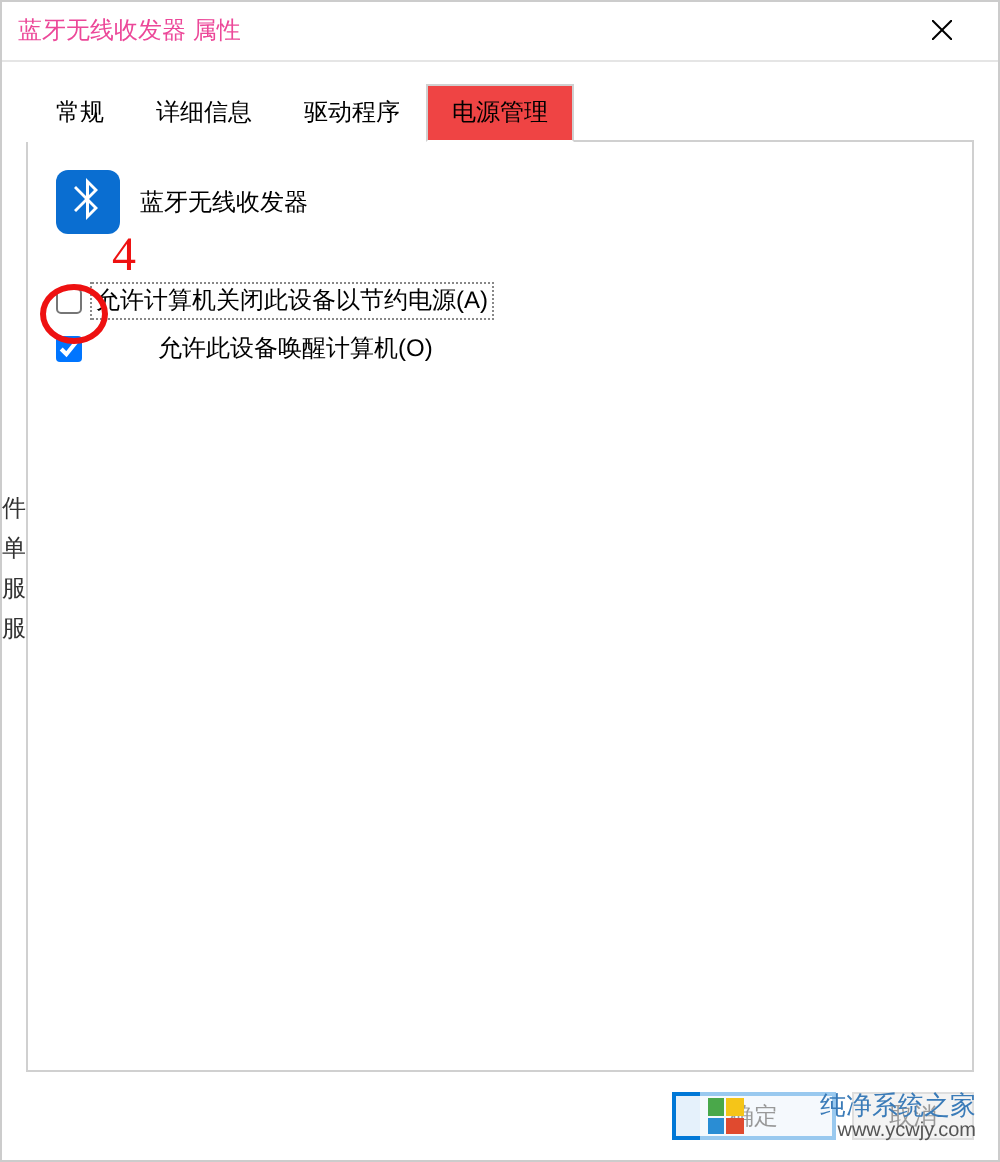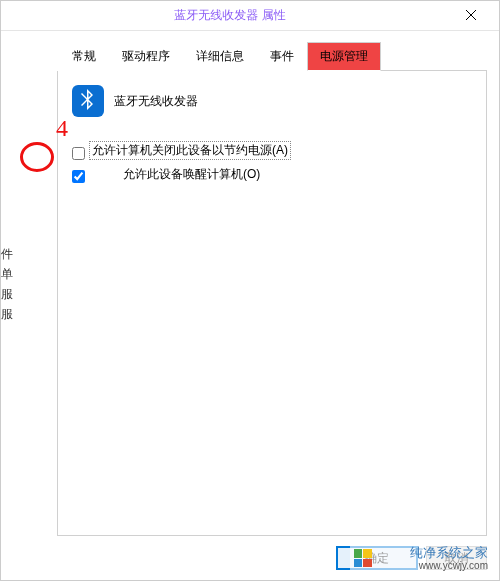--- a/index.html
+++ b/index.html
@@ -23,38 +23,36 @@
     .titlebar {
       height: 30px;
       display: flex;
       align-items: center;
       padding: 0 8px;
       border-bottom: 1px solid #e5e5e5;
     }
     .titlebar-title {
       flex: 1;
       font-size: 12px;
-      color: #8b5cf6;
-      text-align: center;
+      color: #ec4899;
     }
     .close-btn {
       width: 40px;
       height: 28px;
       display: flex;
       align-items: center;
       justify-content: center;
       cursor: pointer;
     }
     .close-btn svg { width: 10px; height: 10px; }
     .content {
       flex: 1;
       padding: 10px 12px 0 12px;
       display: flex;
       flex-direction: column;
-      margin-left: 44px;
     }
     .tabs {
       display: flex;
       border-bottom: 1px solid #d0d0d0;
       margin-left: 2px;
     }
     .tab {
       padding: 5px 12px;
       font-size: 12px;
       border: 1px solid transparent;
@@ -91,21 +89,21 @@
       border-radius: 6px;
       background: #0a6ed1;
       display: flex;
       align-items: center;
       justify-content: center;
     }
     .bt-icon svg { width: 16px; height: 24px; }
     .device-name { font-size: 12px; color: #000; }
     .checkbox-row {
       display: flex;
-      align-items: flex-end;
+      align-items: center;
       gap: 2px;
       margin-bottom: 6px;
       position: relative;
     }
     .checkbox-row input[type="checkbox"] {
       width: 13px;
       height: 13px;
       margin-right: 2px;
     }
     .checkbox-row label { font-size: 12px; }
@@ -204,23 +202,22 @@
             <line x1="0" y1="0" x2="10" y2="10" stroke="#000" stroke-width="1"></line>
             <line x1="10" y1="0" x2="0" y2="10" stroke="#000" stroke-width="1"></line>
           </svg>
       </span>
     </div>
   </div>
 
   <div class="content">
     <div class="tabs">
       <div class="tab">常规</div>
+      <div class="tab">详细信息</div>
       <div class="tab">驱动程序</div>
-      <div class="tab">详细信息</div>
-      <div class="tab">事件</div>
       <div class="tab active">电源管理</div>
     </div>
 
     <div class="tab-panel">
       <div class="device-row">
         <div class="bt-icon">
           <svg viewBox="0 0 16 24">
               <path d="M7 0 L13 6 L8.5 10.5 L13 15 L7 21 L7 12 L2 17 L1 16 L6.5 10.5 L1 5 L2 4 L7 9 Z M8.5 3.5 L8.5 8.5 L11 6 Z M8.5 12.5 L8.5 17.5 L11 15 Z" fill="#fff"></path>
             </svg>
         </div>

